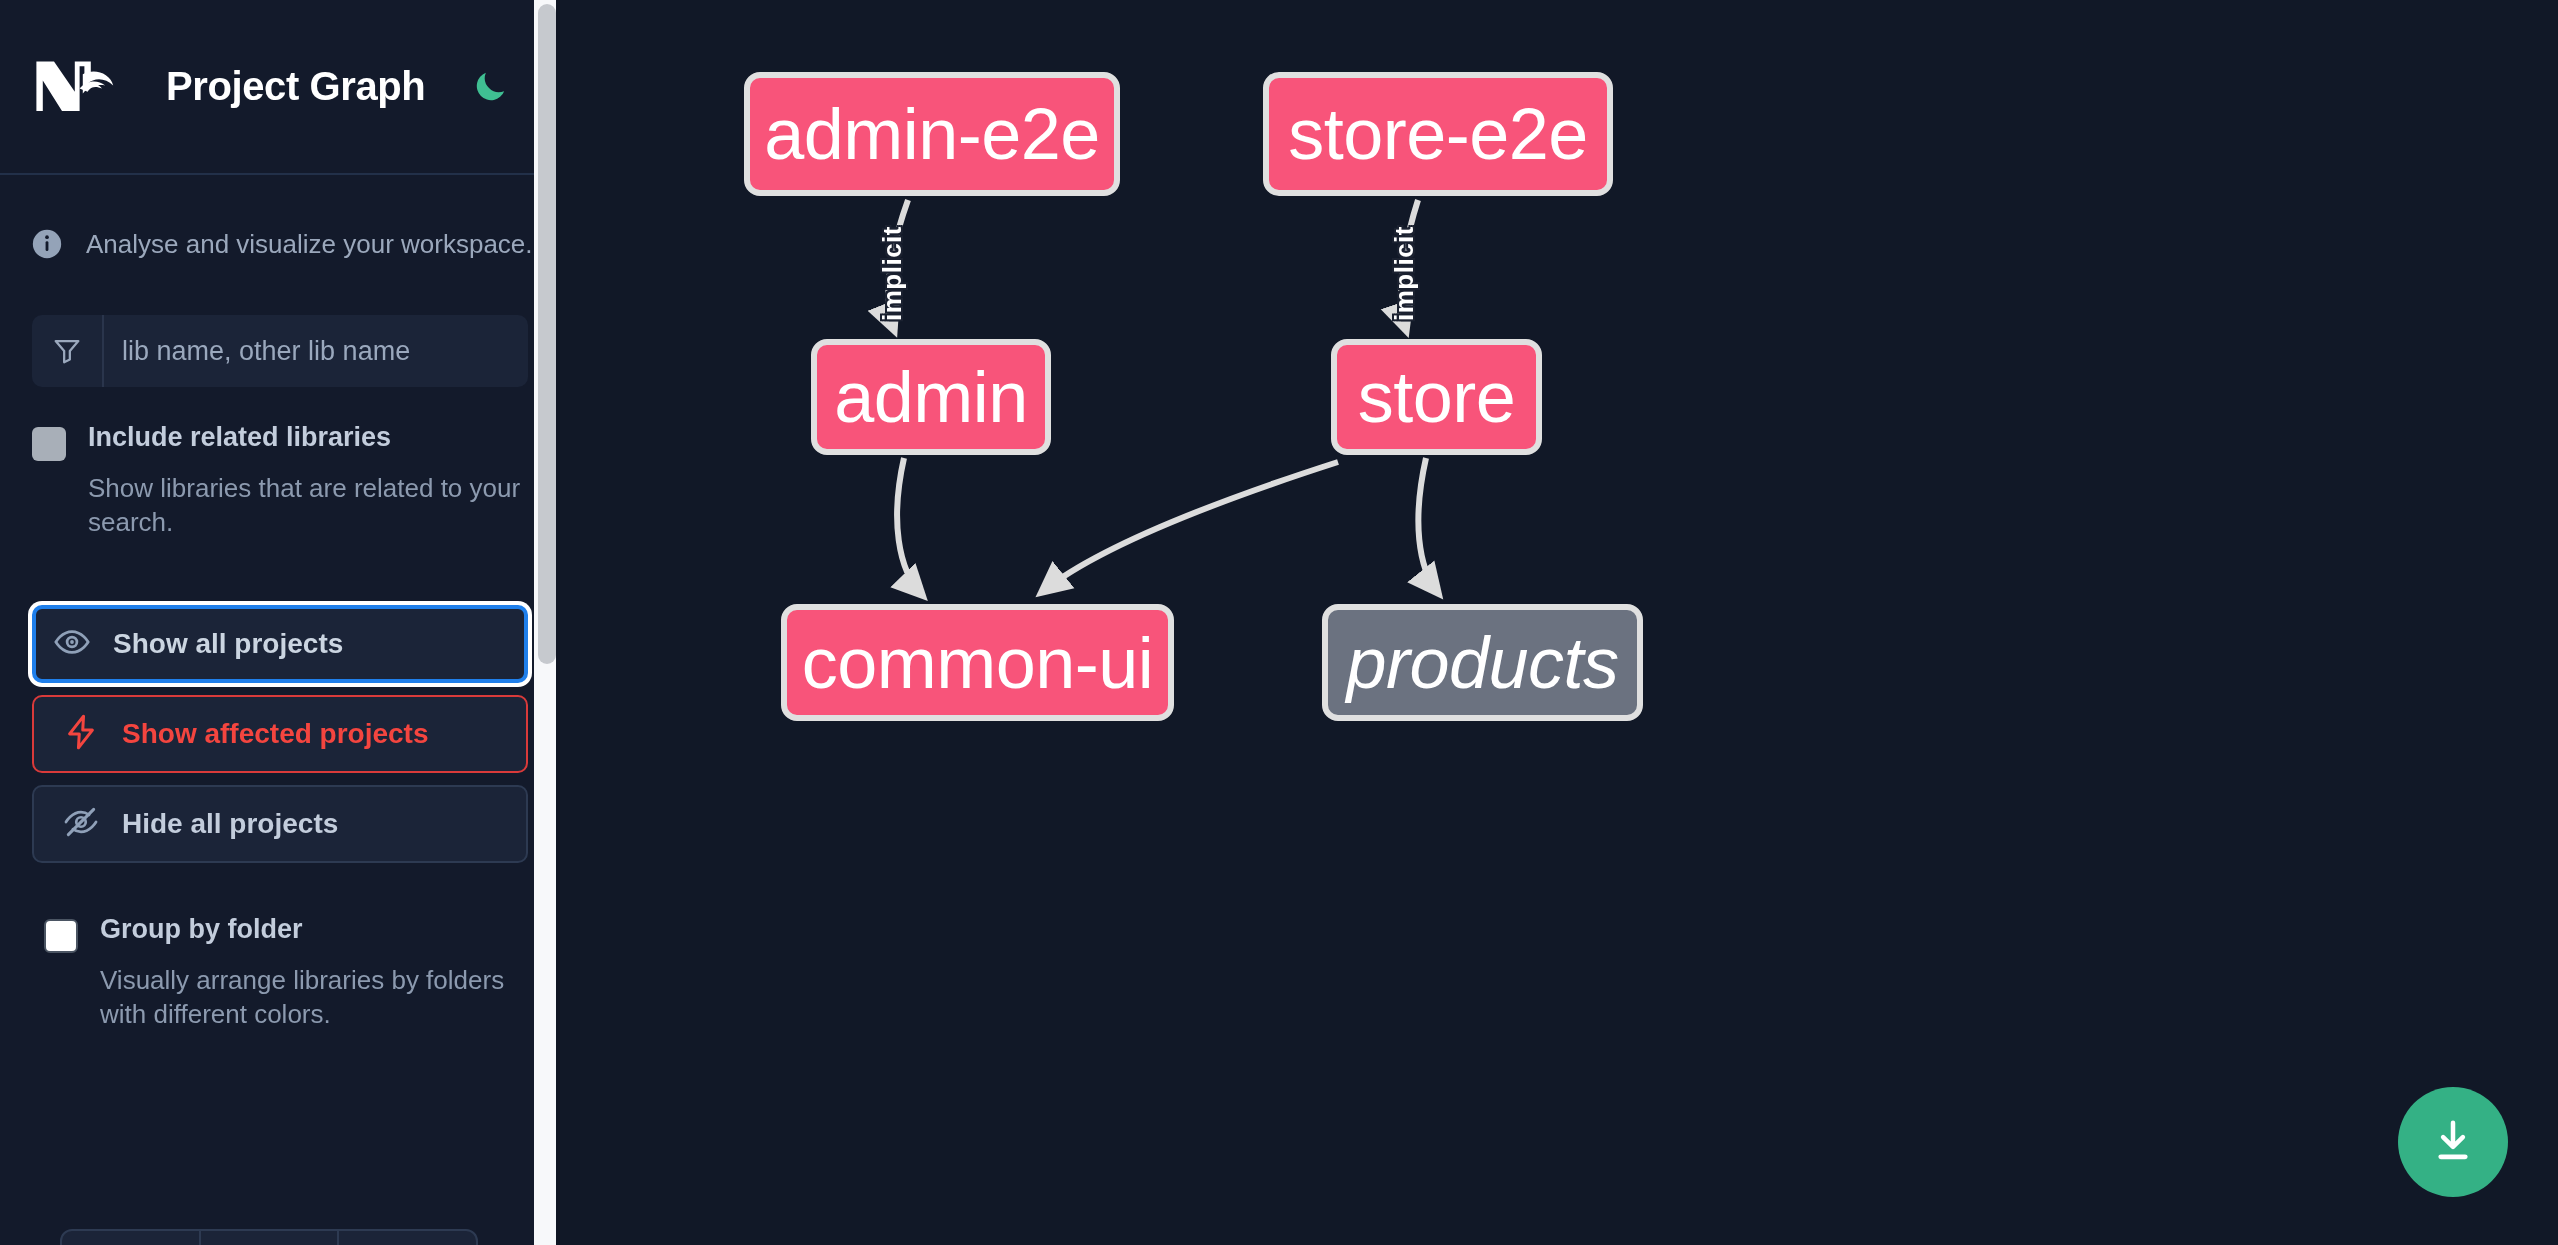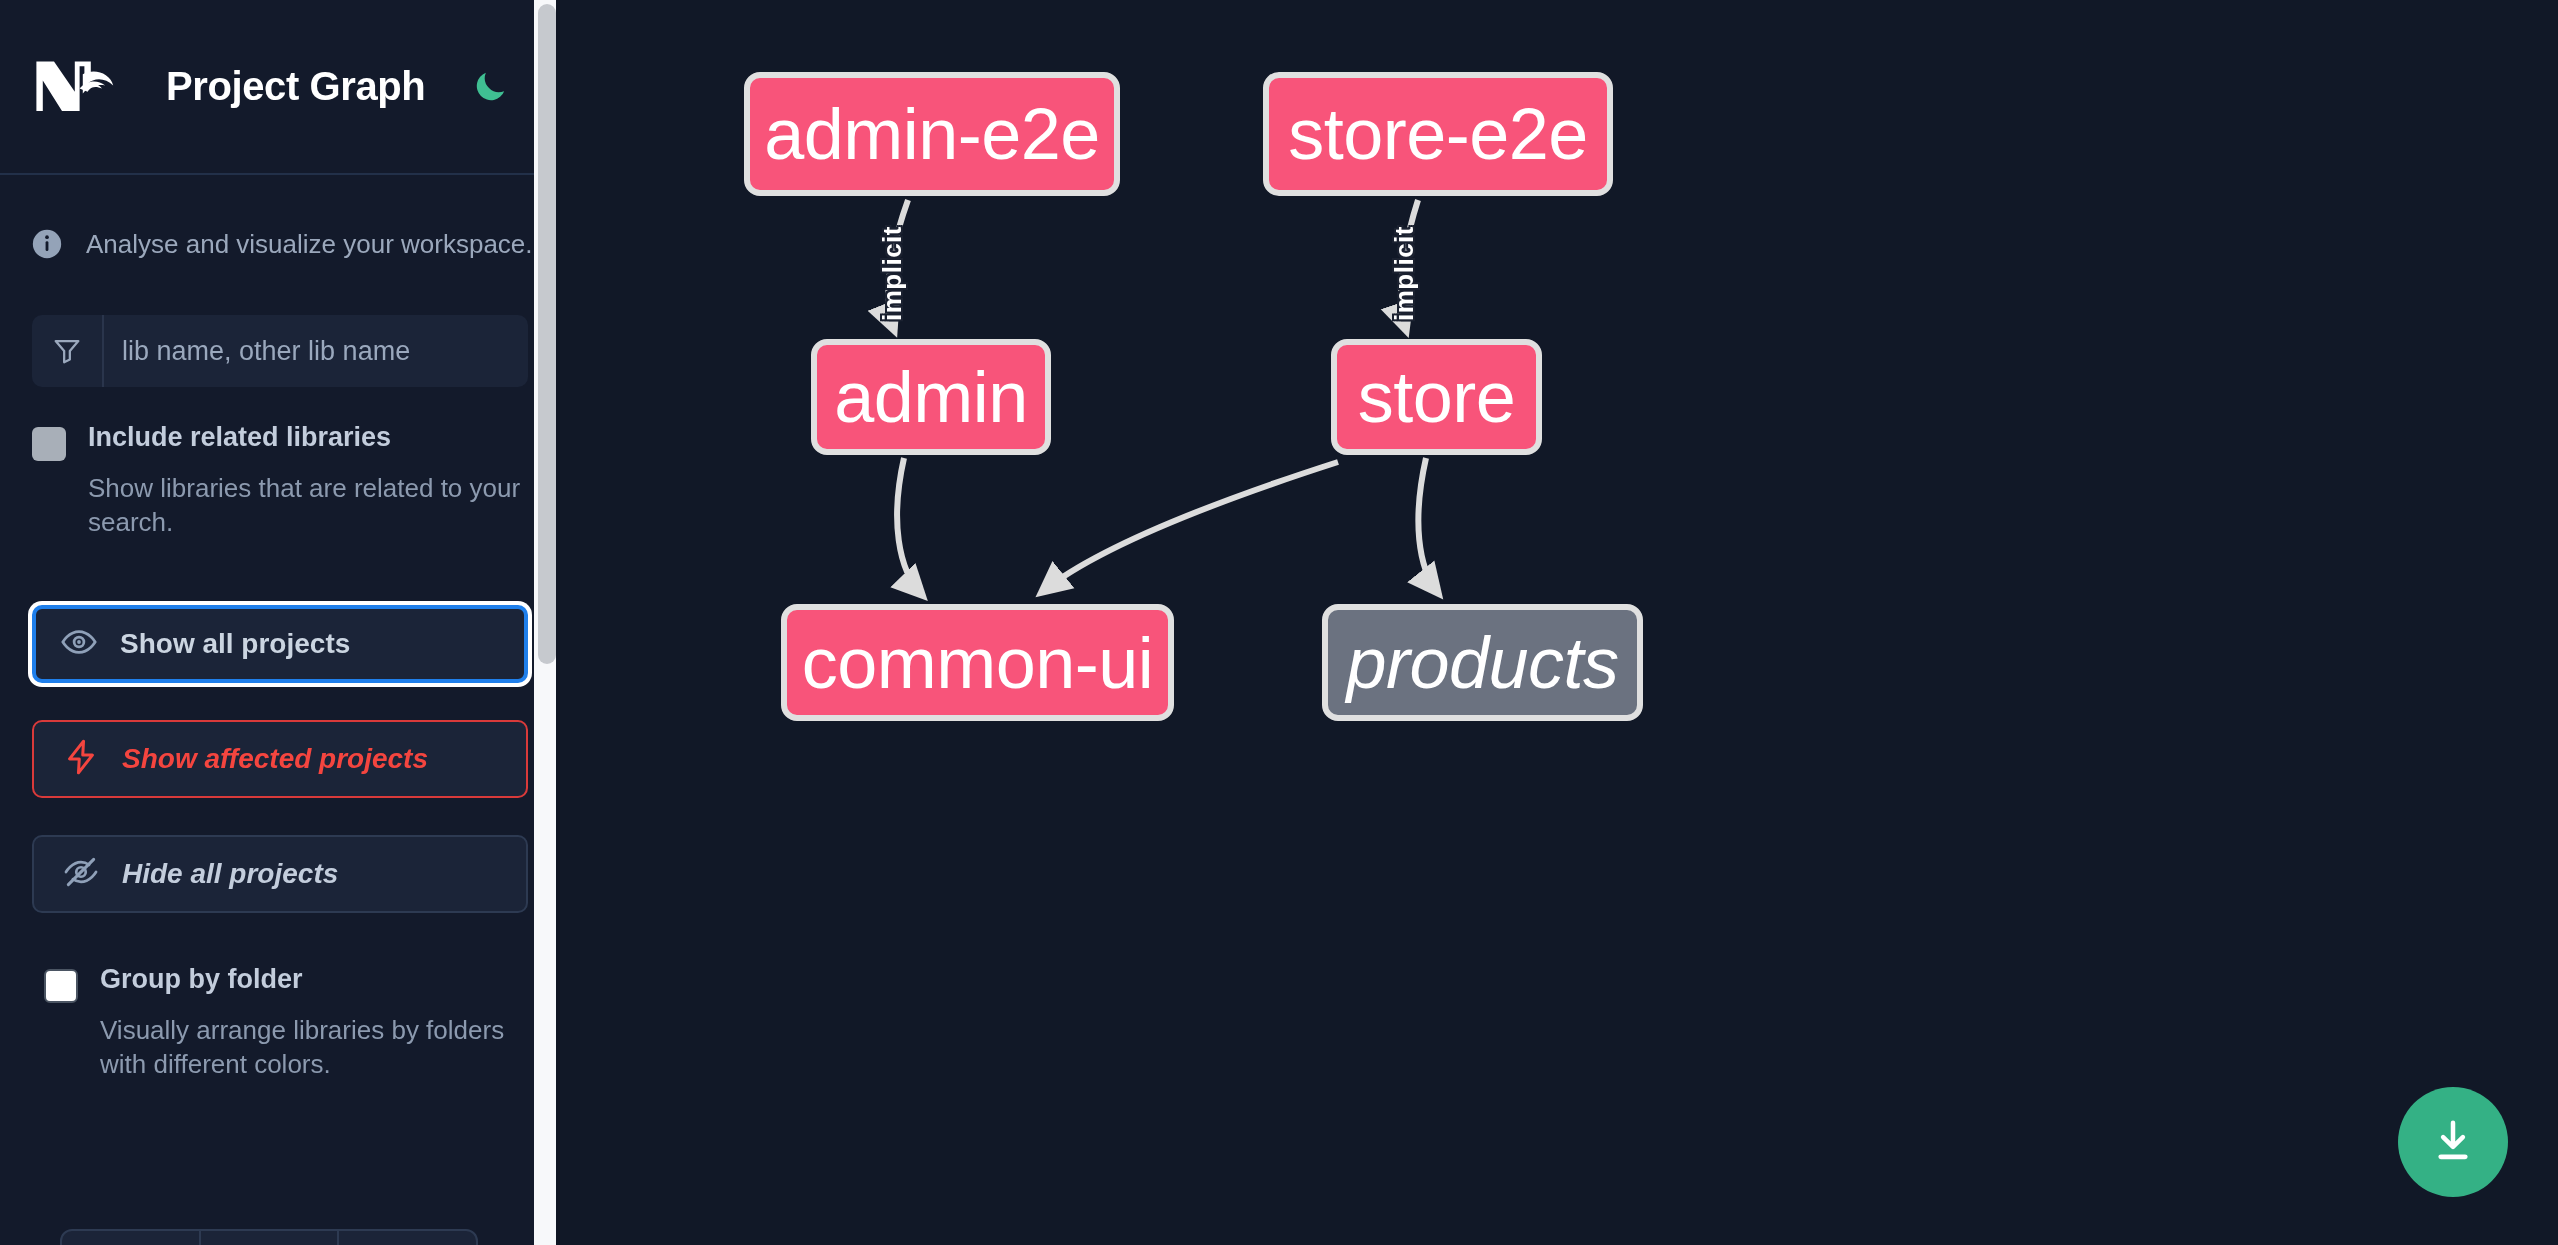--- a/index.html
+++ b/index.html
@@ -127,31 +127,31 @@
     margin: 0 32px;
     height: 78px;
     border-radius: 10px;
     display: flex;
     align-items: center;
     padding-left: 28px;
     background: #1B2438;
     cursor: pointer;
     position: relative;
   }
-  .btn + .btn { margin-top: 37px; font-style: italic; }
+  .btn + .btn { margin-top: 12px; }
   .btn-label {
     font-size: 28px;
     font-weight: bold;
     margin-left: 22px;
     white-space: nowrap;
   }
   .btn.focus-ring {
     border: 4px solid #1F7FEB;
     box-shadow: 0 0 0 4px #FFFFFF;
-    padding-left: 24px;
+    padding-left: 17px;
   }
   .btn.focus-ring .btn-label { color: #CBD5E1; }
   .btn.danger { border: 2px solid #D93A3A; }
   .btn.danger .btn-label { color: #F4453F; }
   .btn.neutral { border: 2px solid #2D3A52; }
   .btn.neutral .btn-label { color: #C3CDDC; }
 
   .btn-group-top { margin-top: 66px; }
   .chk-group-bottom { margin-top: 50px; padding-left: 44px; }
 

